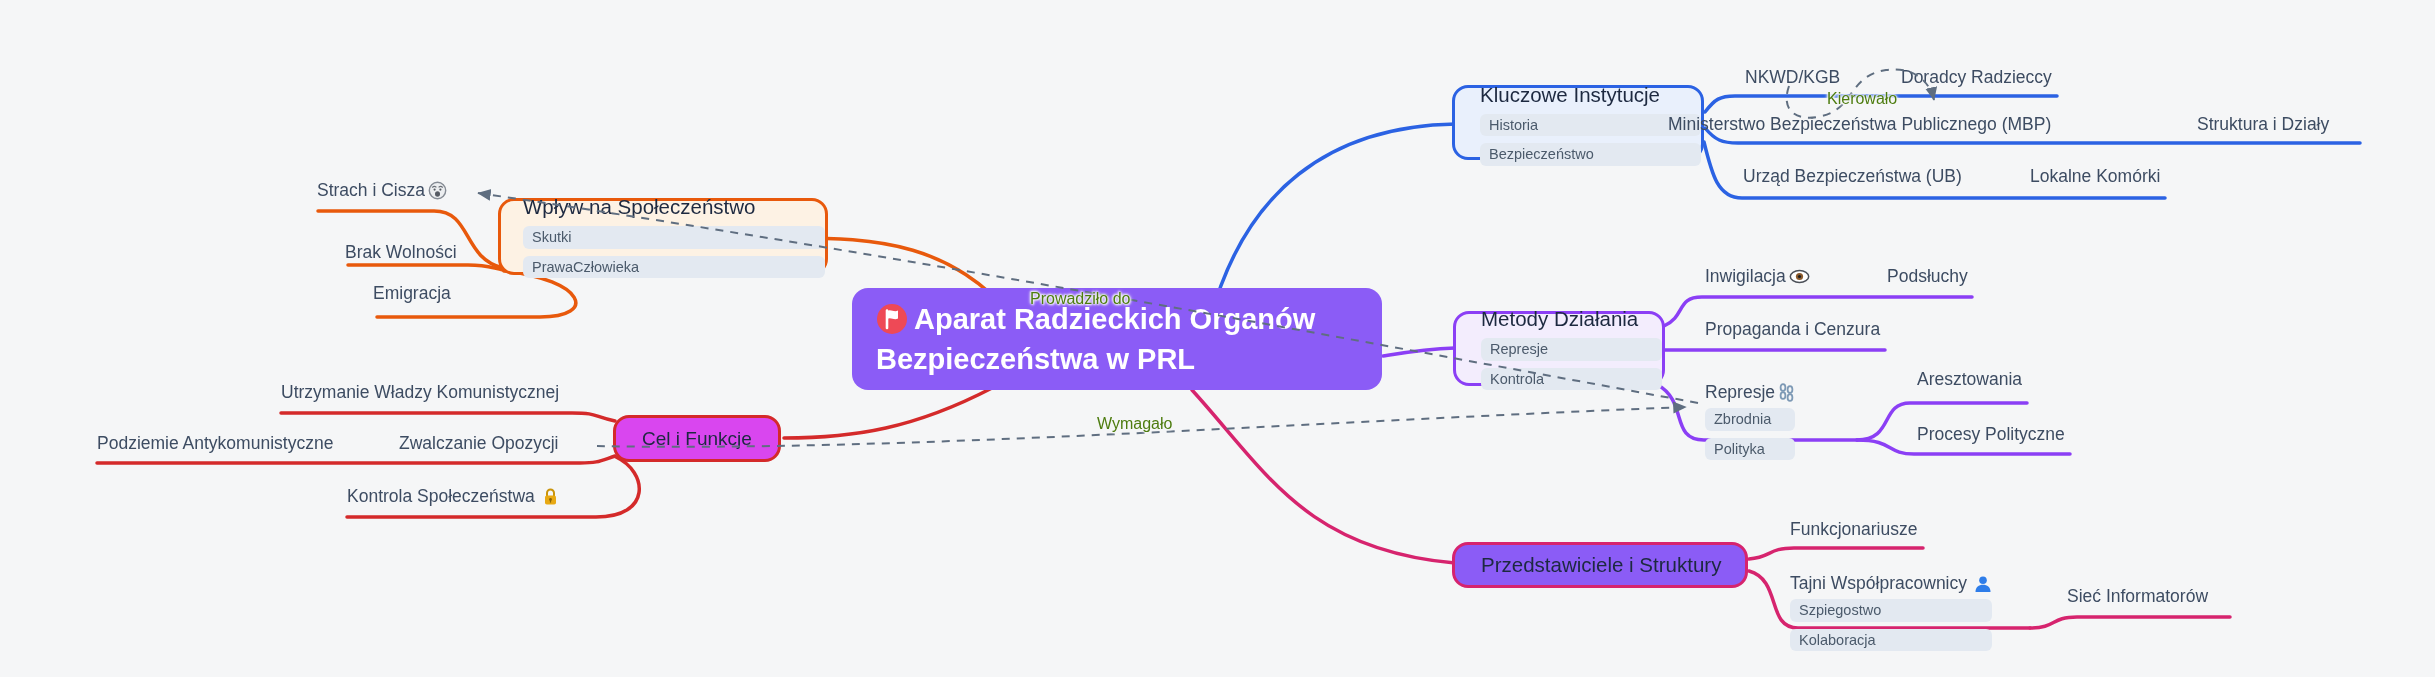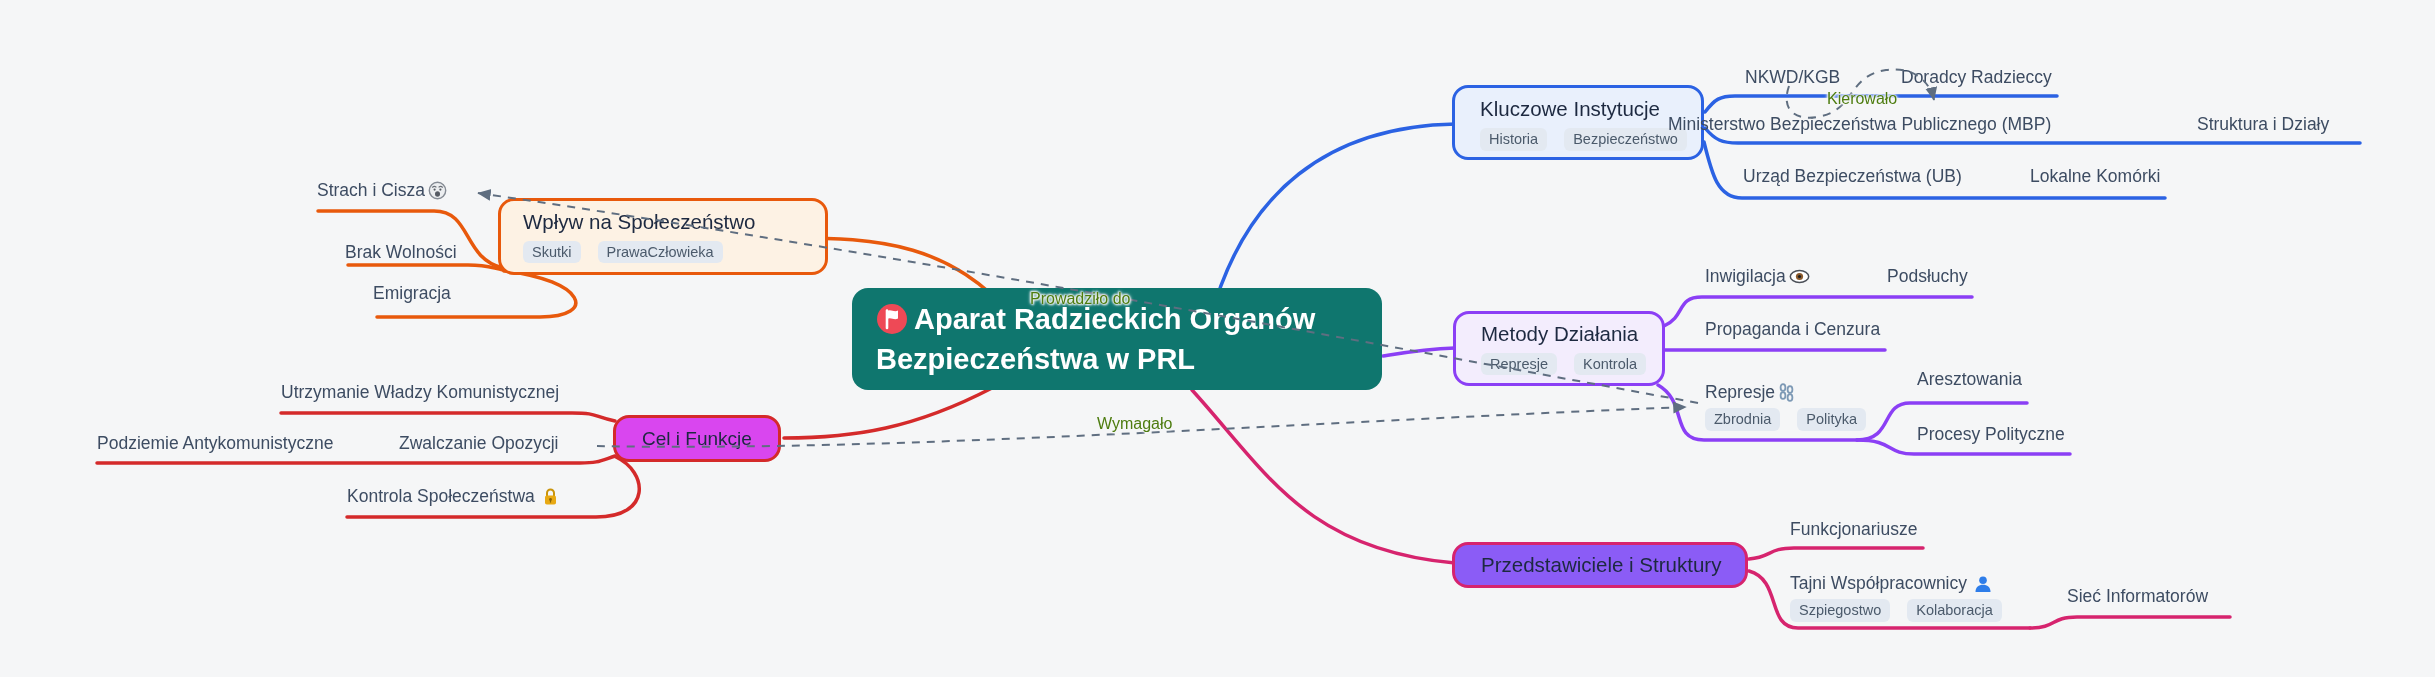--- a/index.html
+++ b/index.html
@@ -10,38 +10,38 @@
   }
   svg.layer{position:absolute;left:0;top:0;pointer-events:none;}
   #branches{z-index:1;}
   #dashed{z-index:4;}
   .node{
     position:absolute;z-index:2;border:3px solid;border-radius:16px;
     display:flex;flex-direction:column;justify-content:center;
     box-sizing:border-box;white-space:nowrap;
   }
   .node .title{font-size:20.5px;font-weight:500;color:#1d2940;}
-  .tagrow{display:flex;gap:17px;margin-top:7px;}
+  .tagrow{display:flex;gap:7px;margin-top:7px;flex-direction:column;}
   .tag{
     background:#e3e9f1;color:#4b5a6b;font-size:14.5px;line-height:1;
     padding:4px 9px;border-radius:6px;white-space:nowrap;
   }
   .leaf{
     position:absolute;z-index:3;font-size:17.5px;color:#3d4c62;
     white-space:nowrap;display:flex;align-items:center;gap:3px;
   }
   .leaf-group{position:absolute;z-index:3;}
   .leaf-group .leaf-line{font-size:17.5px;color:#3d4c62;white-space:nowrap;display:flex;align-items:center;gap:3px;}
   .edge-label{
     position:absolute;z-index:5;font-size:16px;color:#4d7c0f;white-space:nowrap;
     text-shadow:0 0 2px #f5f6f7,0 0 3px #f5f6f7,0 0 4px #f5f6f7,1px 1px 2px #f5f6f7,-1px -1px 2px #f5f6f7;
   }
   #root-node{
     left:852px;top:288px;width:530px;height:102px;
-    background:#0f766e;border:none;border-radius:16px;
+    background:#8b5cf6;border:none;border-radius:16px;
     color:#fff;font-size:29px;font-weight:bold;
     padding:8px 0 8px 24px;justify-content:center;line-height:40px;
   }
   #root-node .line1{display:flex;align-items:center;gap:6px;}
   #node-kluczowe{left:1452px;top:85px;width:252px;height:75px;background:#e9f0fc;border-color:#2b62e3;padding:10px 0 7px 25px;}
   #node-wplyw{left:498px;top:198px;width:330px;height:77px;background:#fdf2e4;border-color:#e8590c;padding:10px 0 10px 22px;}
   #node-metody{left:1453px;top:311px;width:212px;height:75px;background:#f3edfd;border-color:#8b3ff5;padding:10px 0 10px 25px;}
   #node-cel{left:613px;top:415px;width:168px;height:47px;background:#d946ef;border-color:#d42a2a;align-items:center;}
   #node-cel .title{font-size:19px;}
   #node-przedstawiciele{left:1452px;top:542px;width:296px;height:46px;background:#8b5cf6;border-color:#d6246e;padding-left:26px;}

